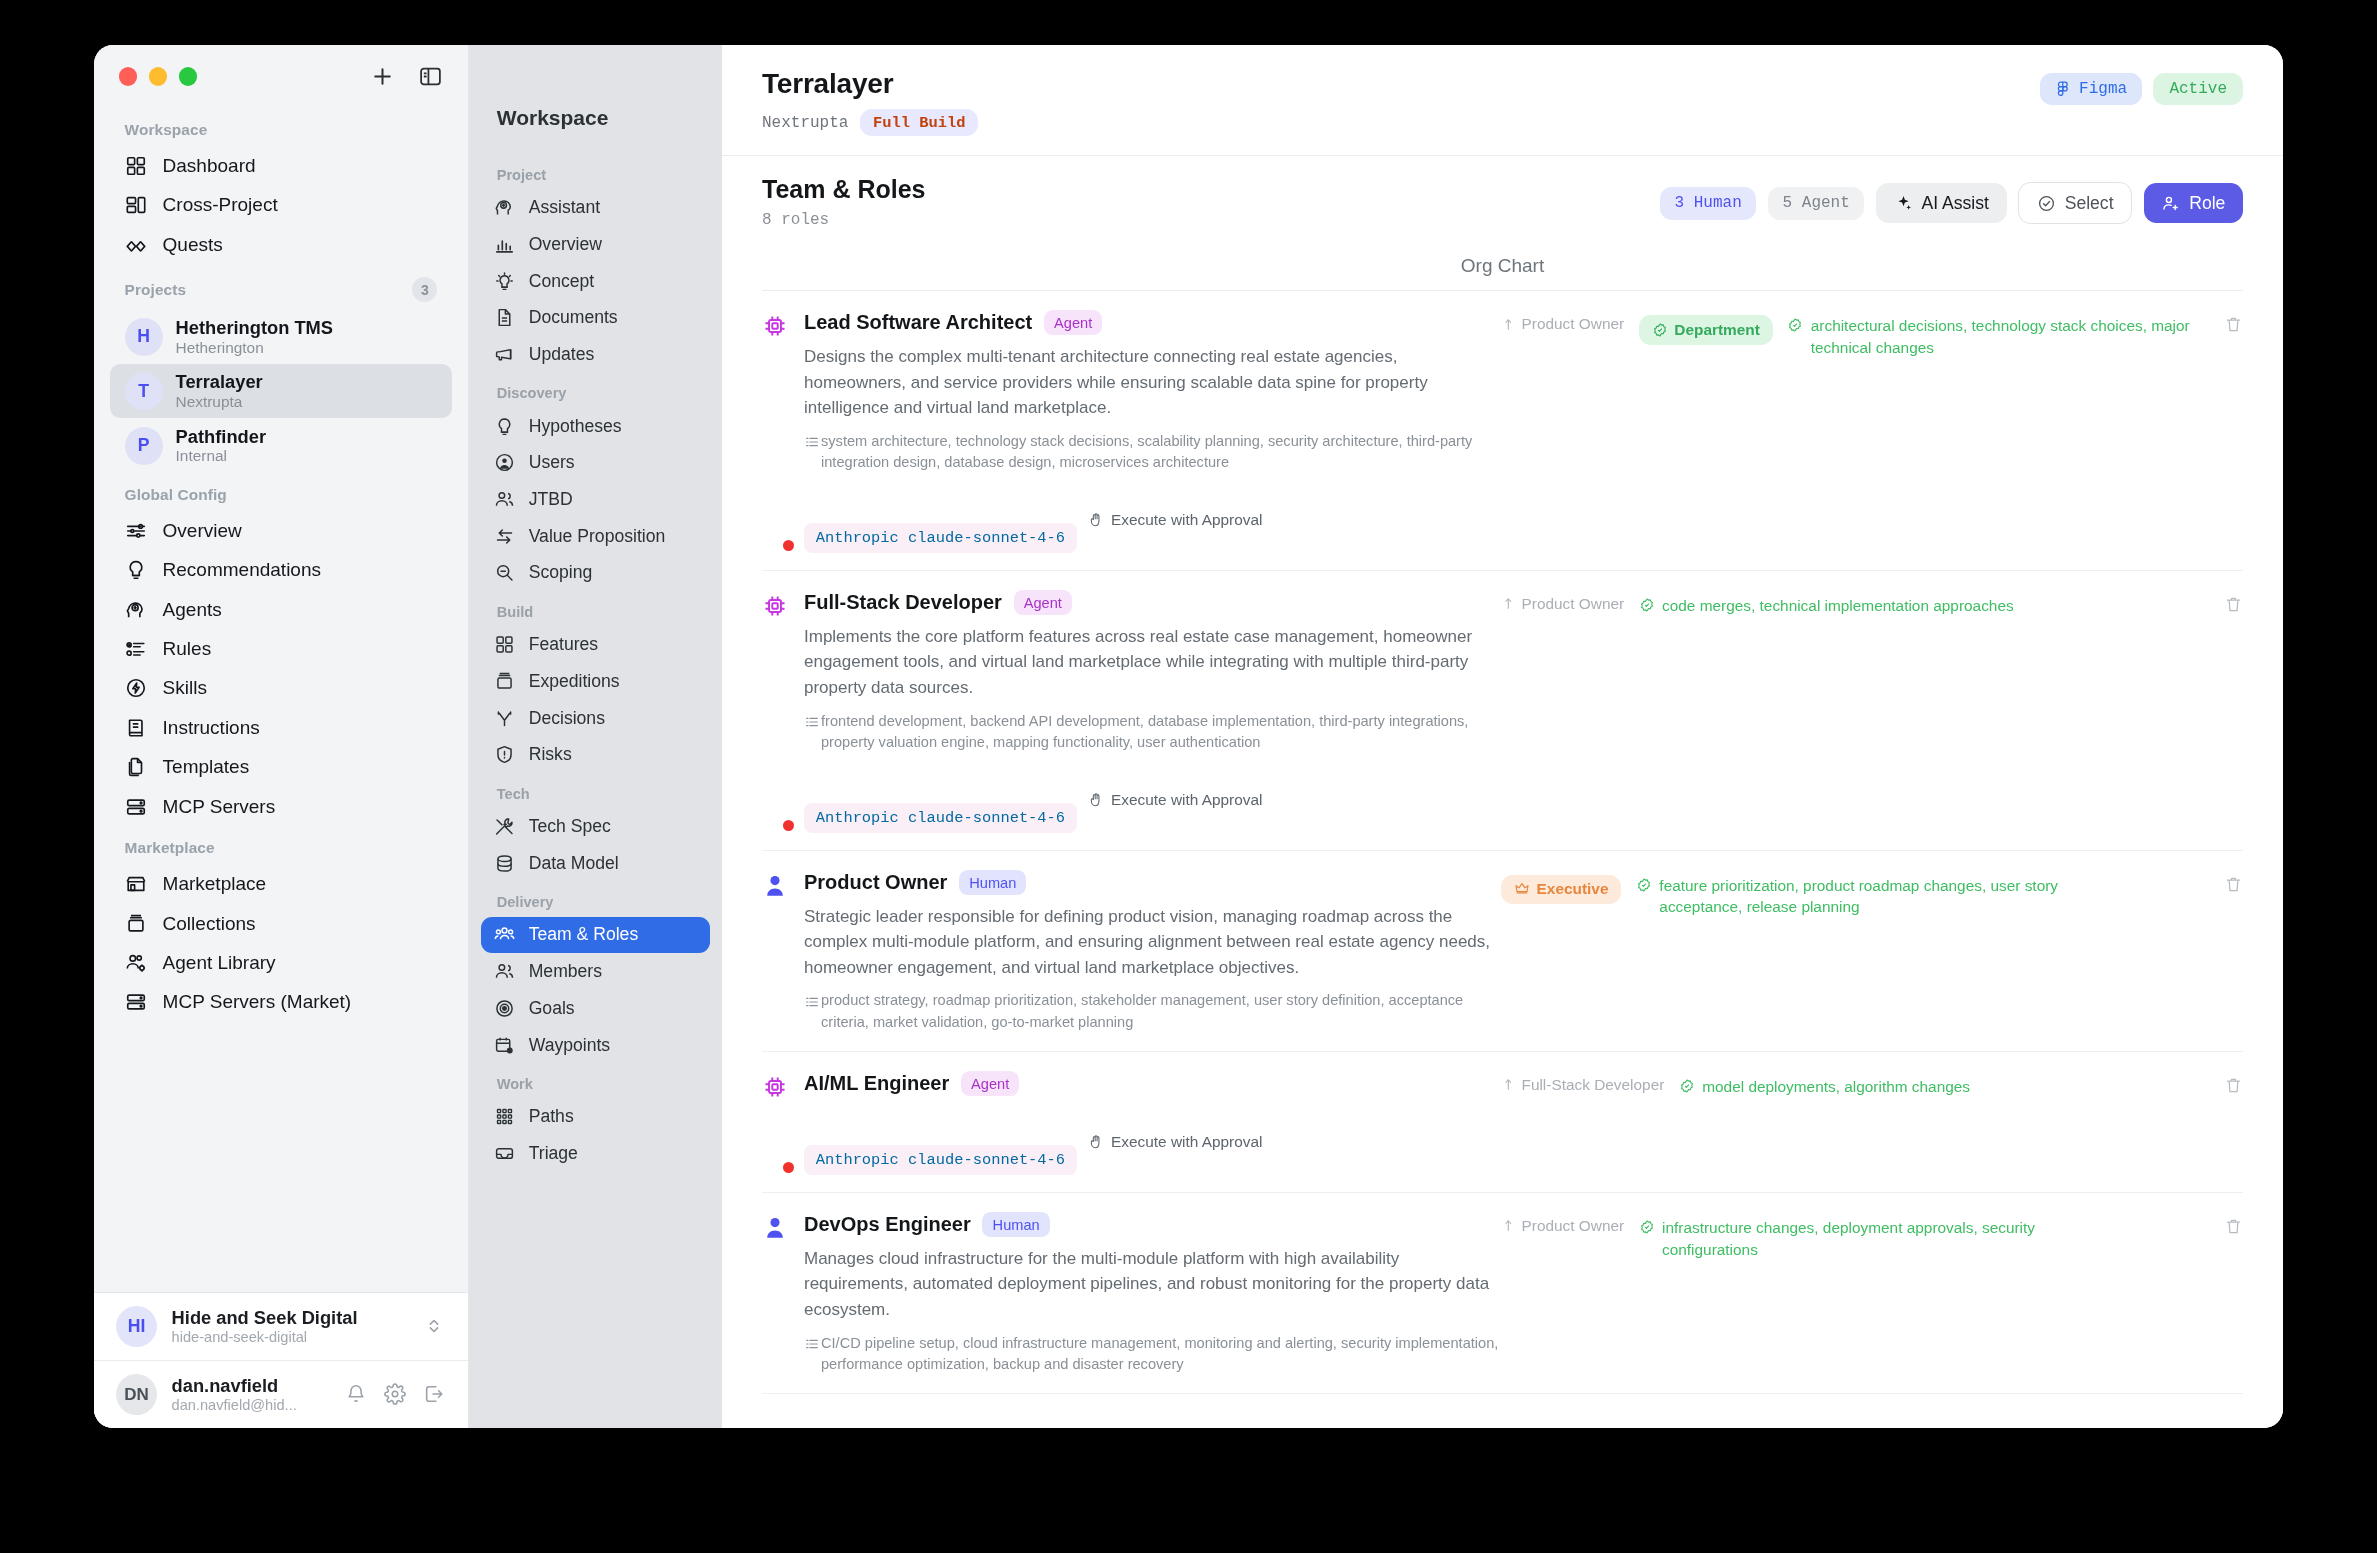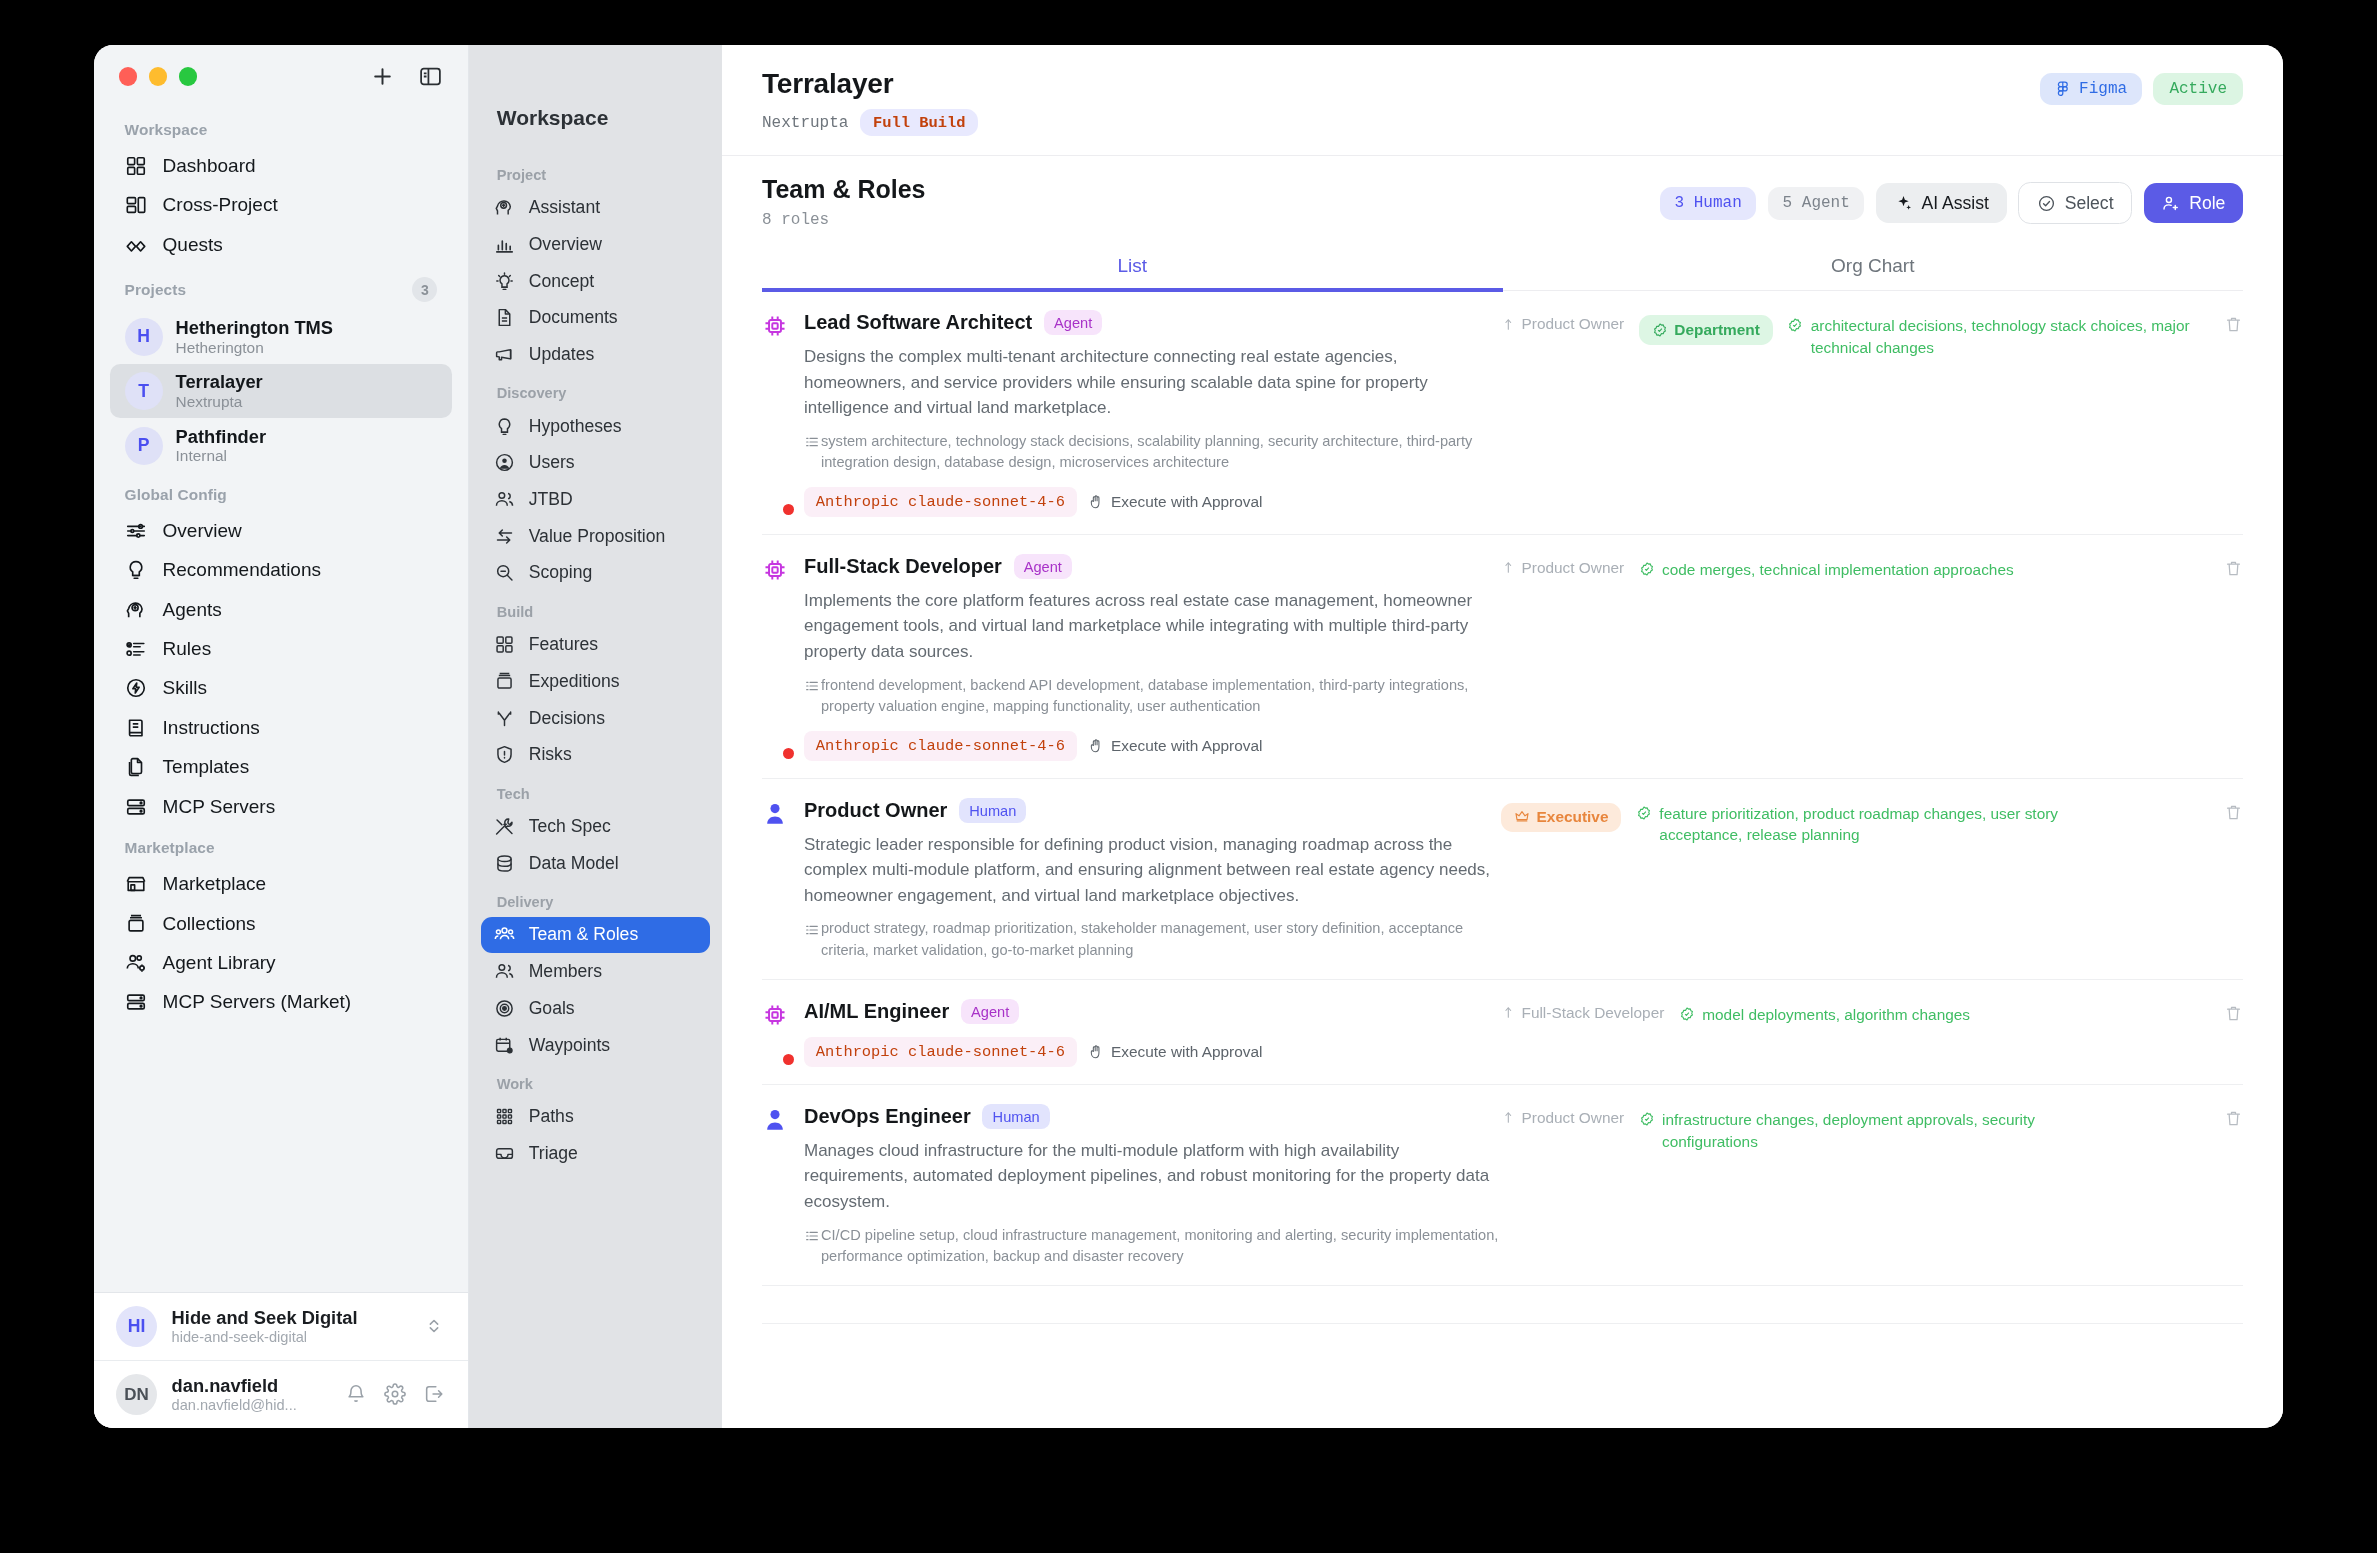--- a/index.html
+++ b/index.html
@@ -160,21 +160,21 @@
   .role-body { flex: 1 1 auto; }
   .role-titlerow { display: flex; align-items: center; gap: 11.7px; }
   .role-name { font-size: 20px; font-weight: 700; color: #14171a; }
   .tag { font-size: 14.6px; border-radius: 8.8px; padding: 4.4px 10.2px; font-weight: 500; }
   .tag-agent { background: #f7e4fb; color: #a832c8; }
   .tag-human { background: #e2e4fd; color: #4f52f0; }
   .role-desc { font-size: 17px; line-height: 1.5; color: #646b72; margin-top: 8.8px; max-width: 732px; }
   .role-resp { display: flex; gap: 1px; margin-top: 10.2px; color: #8a9097; font-size: 14.6px; line-height: 1.48; }
   .role-resp svg { width: 16px; height: 16px; flex: 0 0 16px; margin-top: 3.7px; }
   .role-model { display: flex; align-items: center; gap: 11.7px; margin-top: 13px; }
-  .model-chip { background: #fbeff7; color: #c2410c; font-family: "Liberation Mono","DejaVu Sans Mono",monospace; font-size: 15.4px; border-radius: 8px; padding: 5.9px 11.7px; }
+  .model-chip { background: #fbeff7; color: #0369a1; font-family: "Liberation Mono","DejaVu Sans Mono",monospace; font-size: 15.4px; border-radius: 8px; padding: 5.9px 11.7px; margin-top: 36px; }
   .exec { display: flex; align-items: center; gap: 6.6px; font-size: 15.4px; color: #5d646b; }
   .exec svg { width: 16px; height: 16px; }
 
   .role-right { flex: 1 1 auto; display: flex; align-items: flex-start; gap: 14.6px; padding-top: 4.4px; }
   .reports { display: flex; align-items: center; gap: 5.9px; font-size: 15.4px; color: #a9afb6; white-space: nowrap; }
   .reports svg { width: 14.6px; height: 14.6px; }
   .lvl-pill { display: flex; align-items: center; gap: 6.6px; font-size: 15.4px; font-weight: 700; border-radius: 11.7px; padding: 5.9px 13px; white-space: nowrap; }
   .lvl-pill svg { width: 16px; height: 16px; }
   .lvl-department { background: #ddf6e4; color: #35aa5d; }
   .lvl-executive { background: #fdeadb; color: #e8863d; }
@@ -741,21 +741,20 @@
               <circle cx="10" cy="7.5" r="3.2"></circle>
               <path d="M3.8 19c0-3.3 2.8-5.3 6.2-5.3 1.1 0 2.1.2 3 .6"></path>
               <path d="M18 14.5v5M15.5 17h5"></path>
             </svg>
           <span>Role</span>
         </span>
       </div>
     </div>
 
     <div id="tabs">
-      <div class="tab active"><span>List</span></div>
       <div class="tab"><span>Org Chart</span></div>
     </div>
 
     <div id="roles-list">
 
       <div class="role-card">
         <div class="role-left">
           <div class="role-icon">
             <svg viewBox="0 0 24 24" fill="none" stroke="#c636e0" stroke-width="1.8" stroke-linejoin="round">
                 <rect x="6.5" y="6.5" width="11" height="11" rx="1.6"></rect>

